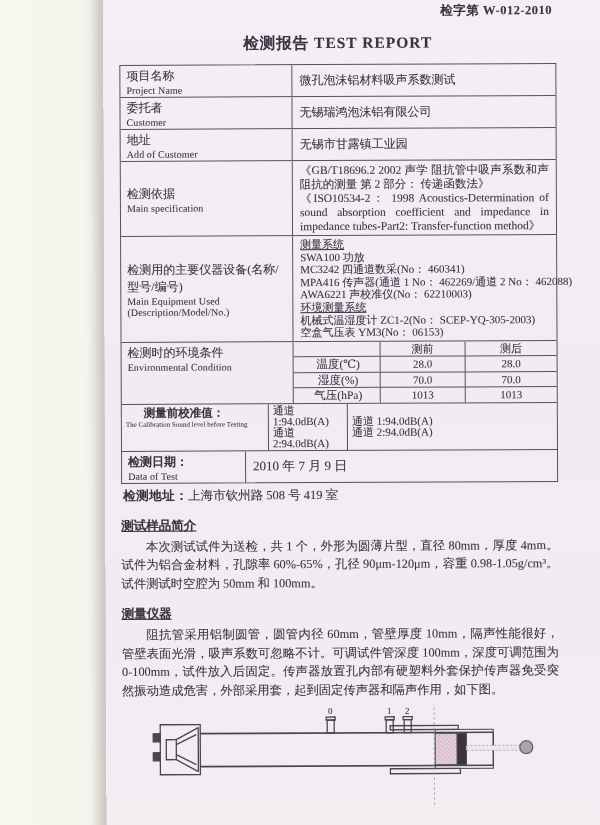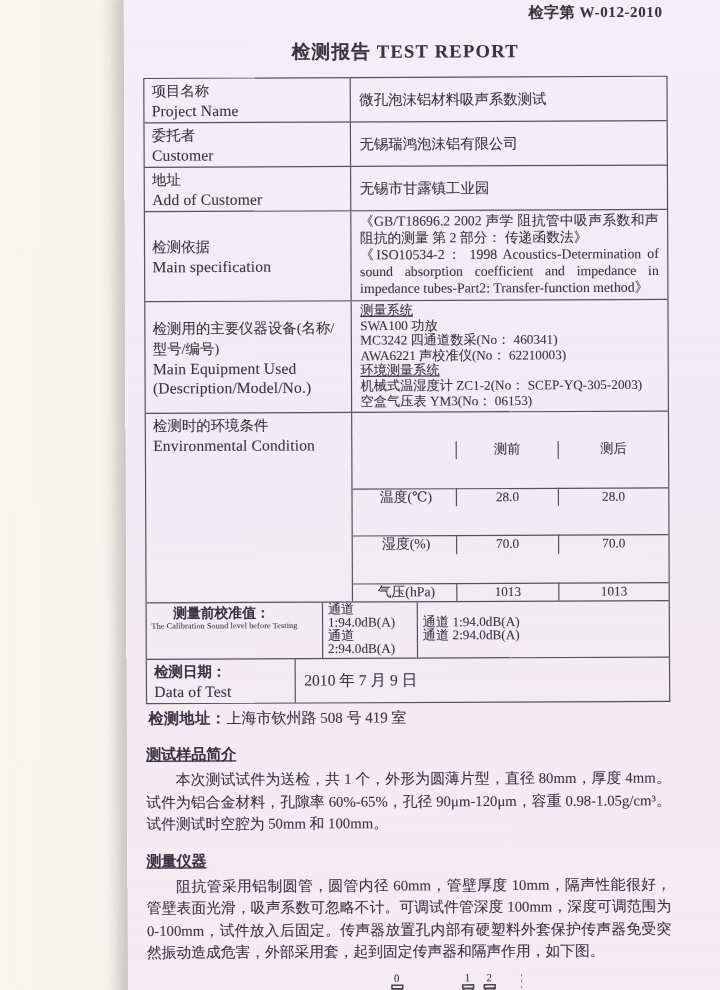--- a/index.html
+++ b/index.html
@@ -18,31 +18,31 @@
   .content{position:absolute;left:16px;top:12px;width:437px;
     text-shadow:0.4px 0 rgba(170,60,150,.18),-0.4px 0 rgba(60,150,90,.15);}
   .refno{text-align:right;font-weight:bold;font-size:12.5px;letter-spacing:.5px;padding-right:4px;}
   .title{text-align:center;font-weight:bold;font-size:15.5px;letter-spacing:1px;margin-top:13px;}
   
   .rtable{margin-top:10px;border:1.6px solid #57515d;background:rgba(255,255,255,.06);}
   .trow{display:flex;border-top:1px solid #57515d;}
   .trow:first-child{border-top:none;}
   .lcell{width:160px;border-right:1px solid #57515d;padding:2px 5px 1px 6px;flex:none;}
   .lcn{font-size:12px;}
-  .len{font-size:13px;letter-spacing:.1px;}
+  .len{font-size:10px;letter-spacing:.1px;}
   .vcell{flex:1;padding:2px 7px;font-size:12px;display:flex;align-items:center;}
   .vcell.block{display:block;}
   .vc-center{display:flex;flex-direction:column;justify-content:center;}
   .spec p{margin:0;font-size:11.5px;line-height:14px;text-align:justify;}
   .equip div{font-size:11px;line-height:12.6px;white-space:nowrap;}
   .equip .gtitle{text-decoration:underline;}
   
   .envgrid{flex:1;display:grid;grid-template-columns:86px 85px 1fr;font-size:11px;}
   .envgrid>div{border-top:1px solid #57515d;border-left:1px solid #57515d;
-    padding:1px 4px;line-height:12.5px;text-align:center;margin-top:24px;}
+    padding:1px 4px;line-height:12.5px;text-align:center;}
   .envgrid>div:nth-child(-n+3){border-top:none;}
   .envgrid>div:nth-child(3n+1){border-left:none;text-align:center;padding-left:7px;font-size:11.5px;}
   
   .cal{display:flex;}
   .calcell{padding:1px 4px;border-right:1px solid #57515d;}
   .calcell:last-child{border-right:none;}
   .cal-lab{width:138px;}
   .cal-lab .lcn{font-weight:bold;font-size:11.5px;margin-left:18px;}
   .cal-lab .len{font-size:6.8px;}
   .cal-val{width:70px;font-size:11px;line-height:11px;display:flex;flex-direction:column;justify-content:center;}
@@ -107,20 +107,21 @@
 
       <div class="trow">
         <div class="lcell vc-center">
           <div class="lcn">检测用的主要仪器设备(名称/型号/编号)</div>
           <div class="len">Main Equipment Used (Description/Model/No.)</div>
         </div>
         <div class="vcell block equip">
           <div class="gtitle">测量系统</div>
           <div>SWA100 功放</div>
           <div>MC3242 四通道数采(No： 460341)</div>
+          <div>MPA416 传声器(通道 1 No： 462269/通道 2 No： 462088)</div>
           <div>AWA6221 声校准仪(No： 62210003)</div>
           <div class="gtitle">环境测量系统</div>
           <div>机械式温湿度计 ZC1-2(No： SCEP-YQ-305-2003)</div>
           <div>空盒气压表 YM3(No： 06153)</div>
         </div>
       </div>
 
       <div class="trow">
         <div class="lcell">
           <div class="lcn">检测时的环境条件</div>

